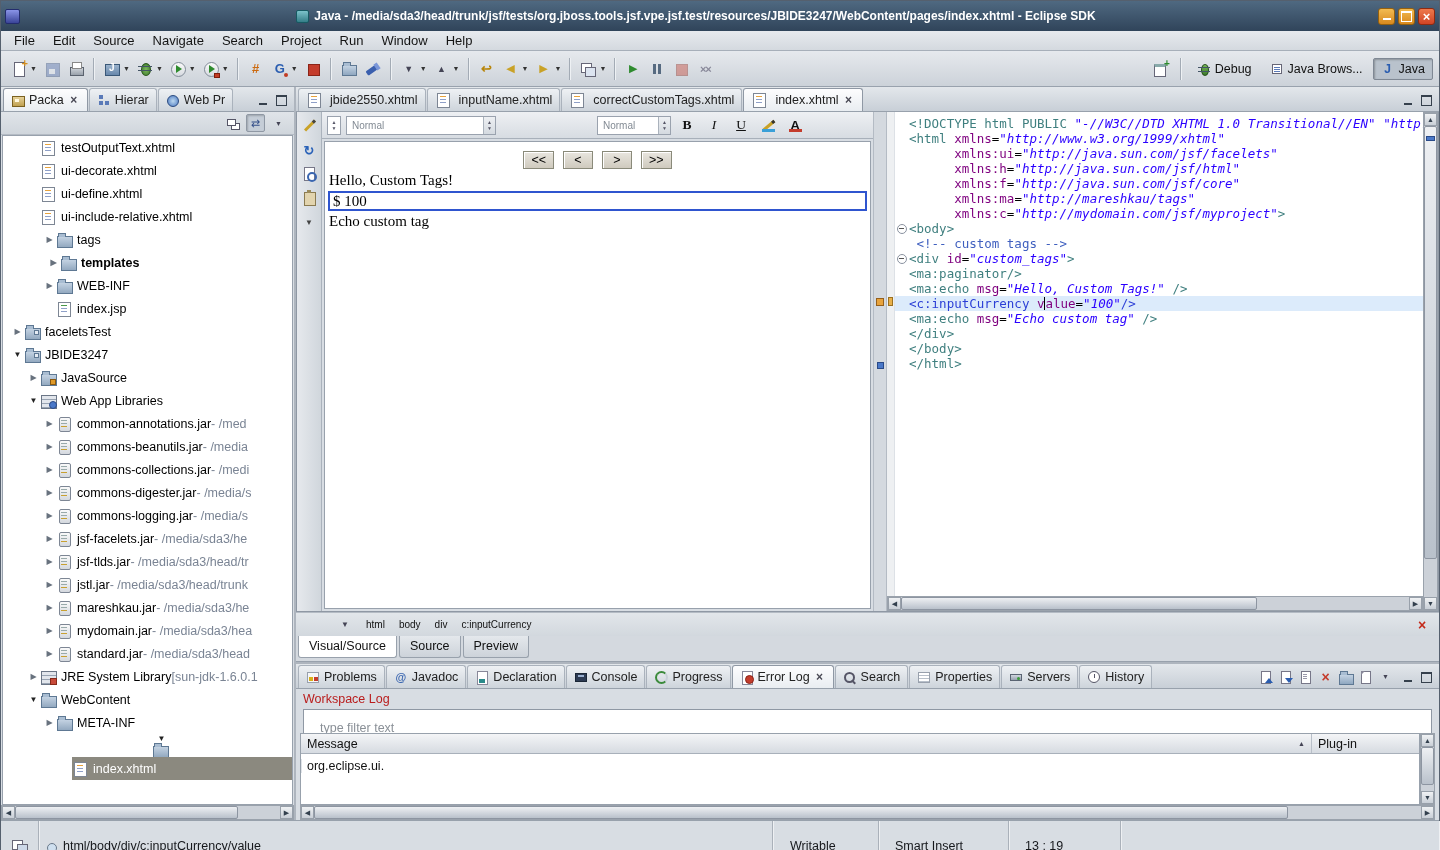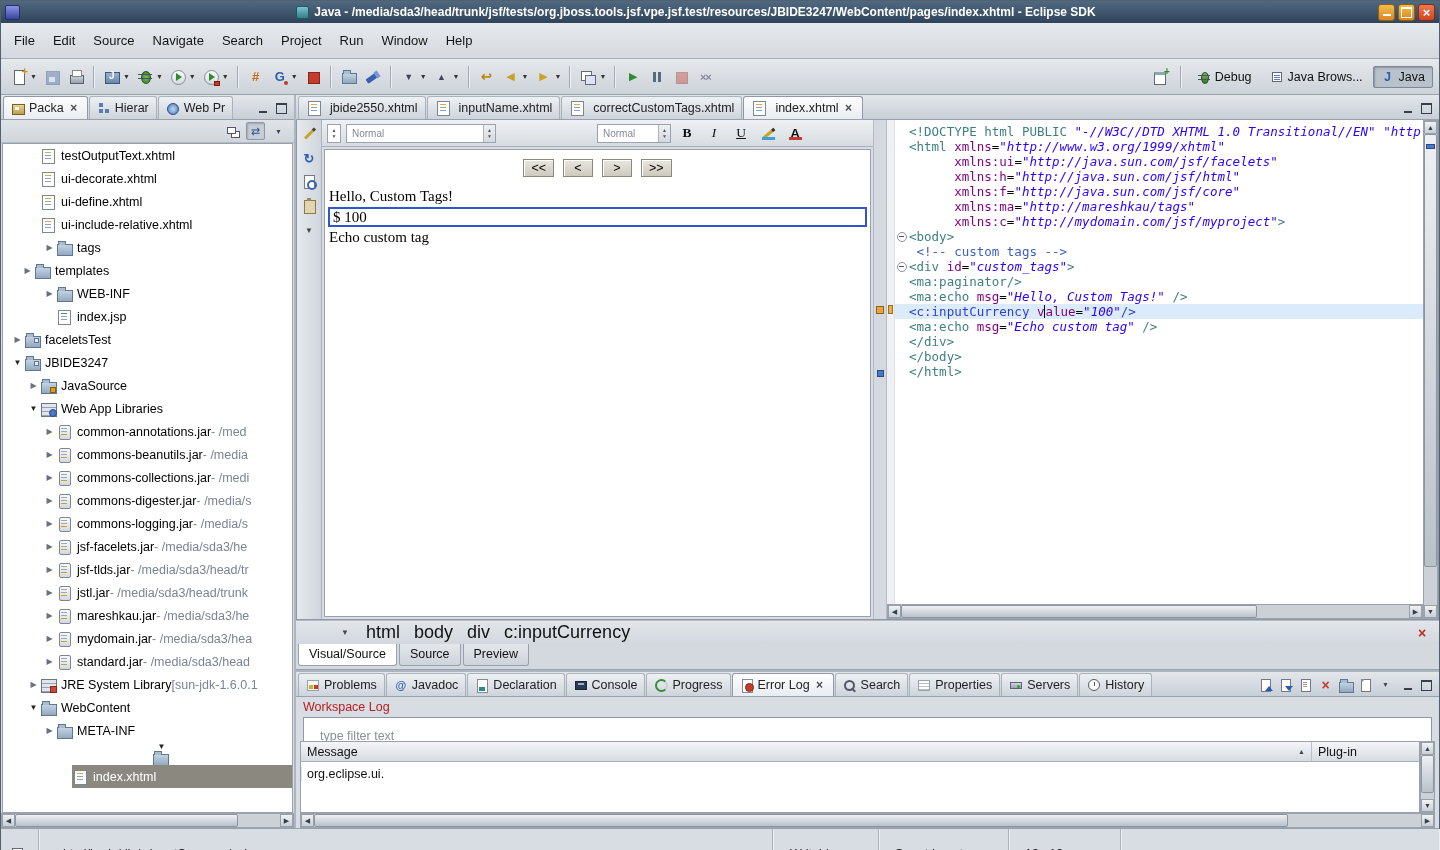--- a/index.html
+++ b/index.html
@@ -1,36 +1,36 @@
 <!DOCTYPE html>
 <html><head>
 <meta charset="utf-8">
 <style>
 *{margin:0;padding:0;box-sizing:border-box}
 html,body{width:1440px;height:850px;overflow:hidden}
 body{font-family:"Liberation Sans",sans-serif;font-size:13px;background:#d8dde3;color:#111}
 .window{width:1440px;height:850px;display:flex;flex-direction:column;border:1px solid #55606e;background:#d8dde3}
 
 
-.titlebar{height:22px;flex:none;background:linear-gradient(#4f6981,#30445a);display:flex;align-items:center;color:#fff}
+.titlebar{height:30px;flex:none;background:linear-gradient(#4f6981,#30445a);display:flex;align-items:center;color:#fff}
 .appic{width:15px;height:15px;margin-left:4px;border-radius:2px;background:linear-gradient(#8a94e8,#3a4498);border:1px solid #232c6e;flex:none}
 .tb-center{flex:1;display:flex;justify-content:center;align-items:center;gap:5px;overflow:hidden}
 .docic{width:13px;height:13px;border-radius:2px;background:linear-gradient(#7cc2ca,#357e88);border:1px solid #175a62;flex:none}
 .tb-title{font-weight:bold;font-size:12px;white-space:nowrap}
 .winbtns{display:flex;gap:3px;margin:0 4px 0 6px;flex:none}
 .tbn{width:17px;height:17px;border-radius:3px;display:flex;align-items:center;justify-content:center}
 .tbn-min{background:linear-gradient(#f2bb52,#d8891e);border:1px solid #95600e}
 .tbn-min::before{content:"";width:8px;height:2px;background:#fff;margin-top:6px}
 .tbn-max{background:linear-gradient(#f2bb52,#d8891e);border:1px solid #95600e}
 .tbn-max::before{content:"";width:9px;height:8px;border:1px solid #fff;border-top-width:2px}
 .tbn-close{background:linear-gradient(#ee7a4c,#cf4426);border:1px solid #8e2a10}
 .tbn-close::before{content:"×";font:bold 13px "Liberation Sans";color:#fff;line-height:1}
 
 
-.menubar{height:36px;flex:none;background:linear-gradient(#e7eaee,#d4d9df);border-bottom:1px solid #a7afb9;display:flex;align-items:center;padding-left:4px}
+.menubar{height:20px;flex:none;background:linear-gradient(#e7eaee,#d4d9df);border-bottom:1px solid #a7afb9;display:flex;align-items:center;padding-left:4px}
 .mi{padding:4px 9px;font-size:13px;color:#141414}
 
 
 .toolbar{height:36px;flex:none;background:linear-gradient(#e6e9ed,#ccd2d9);border-bottom:1px solid #99a2ad;display:flex;align-items:center;padding:0 6px}
 .tbtn{height:26px;min-width:24px;display:flex;align-items:center;justify-content:center;padding:0 2px;border:1px solid transparent;border-radius:2px}
 .tbtn.dis{opacity:.4}
 .tsep{width:2px;height:22px;margin:0 5px;border-left:1px solid #a3abb5;border-right:1px solid #eef1f4}
 .dd{font-size:7px;color:#333;margin-left:2px}
 .dd::before{content:"▼"}
 .ti{width:18px;height:18px;position:relative;display:flex;align-items:center;justify-content:center;flex:none}
@@ -153,21 +153,21 @@
 .fbtn{width:22px;height:20px;display:flex;align-items:center;justify-content:center;border:1px solid transparent;border-radius:2px;font-family:"Liberation Serif",serif;font-size:13.5px;color:#111}
 .fb-b{font-weight:bold}.fb-i{font-style:italic}.fb-u{text-decoration:underline}
 .fb-pen{position:relative}
 .fb-pen::before{content:"";position:absolute;left:4px;top:8px;width:11px;height:3px;background:#c9a227;transform:rotate(-40deg);border-right:3px solid #333}
 .fb-pen::after{content:"";position:absolute;left:4px;bottom:2px;width:13px;height:3px;background:#3aa0d8}
 .fb-a{position:relative;font-weight:bold;font-family:"Liberation Sans",sans-serif}
 .fb-a::after{content:"";position:absolute;left:4px;bottom:2px;width:13px;height:3px;background:#c43c2c}
 .vcontent{flex:1;min-height:0;margin:2px;border:1px solid #98a1ac;background:#fff;overflow:hidden;font-family:"Liberation Serif",serif;font-size:15px;color:#000}
 .paginator{display:flex;justify-content:center;gap:9px;margin-top:9px}
 .pgbtn{min-width:30px;padding:1px 7px;text-align:center;background:linear-gradient(#e9e6df,#cfcabe);border:1px solid #8a8a7a;box-shadow:inset 1px 1px 0 #fff;font-family:"Liberation Sans",sans-serif;font-size:12.5px;color:#000}
-.vtext{padding-left:4px;line-height:19px;margin-top:10px}
+.vtext{padding-left:4px;line-height:19px;margin-top:2px}
 .currencybox{margin:1px 3px;border:2px solid #2f55cf;height:20px;display:flex;align-items:center;padding-left:3px}
 
 .vsash{width:13px;flex:none;background:#d4d9df;border-right:1px solid #b4bbc4;position:relative}
 .vsash .mk-o{position:absolute;left:2px;top:186px;width:8px;height:8px;background:#e8a33c;border:1px solid #96601c}
 .vsash .mk-b{position:absolute;left:3px;top:250px;width:7px;height:7px;background:#4a78c8;border:1px solid #2a4a88}
 
 .srcpane{flex:1;min-width:0;display:flex;flex-direction:column}
 .srcmain{flex:1;min-height:0;display:flex;background:#fff}
 .srcruler{width:8px;flex:none;background:#eef0f2;border-right:1px solid #dde1e6;position:relative}
 .srcruler .mk-o{position:absolute;left:1px;top:185px;width:5px;height:9px;background:#e8b04a;border:1px solid #9a7020}
@@ -188,21 +188,21 @@
 .sbb{flex:none;width:13px;height:13px;background:linear-gradient(#f0f2f4,#c9cfd7);border:1px solid #98a0aa;display:flex;align-items:center;justify-content:center}
 .sbb::before{font-size:7px;color:#33404e}
 .sbb.l::before{content:"◀"}.sbb.r::before{content:"▶"}.sbb.u::before{content:"▲"}.sbb.d::before{content:"▼"}
 .sbtrack{flex:1;position:relative}
 .sbthumb{position:absolute;background:linear-gradient(#eef0f3,#b9c1cb);border:1px solid #8d95a1;border-radius:2px}
 .sb.h .sbthumb{top:0;bottom:0}
 .sb.v .sbthumb{left:0;right:0}
 .ovmark{position:absolute;left:2px;top:10px;width:9px;height:5px;background:#4a78c8;border:1px solid #2a4a88}
 
 
-.selbar{height:24px;flex:none;background:linear-gradient(#e2e6ea,#d2d8de);border-top:1px solid #b4bbc4;display:flex;align-items:center;padding-left:42px;gap:14px;font-size:18px}
+.selbar{height:24px;flex:none;background:linear-gradient(#e2e6ea,#d2d8de);border-top:1px solid #b4bbc4;display:flex;align-items:center;padding-left:42px;gap:14px;font-size:10px}
 .sbdrop{width:14px;height:14px;display:flex;align-items:center;justify-content:center}
 .sbdrop::before{content:"▼";font-size:8px;color:#445}
 .sbitem{color:#111}
 .sbx{margin-left:auto;margin-right:10px;width:14px;height:14px;display:flex;align-items:center;justify-content:center}
 .sbx::before{content:"×";font:bold 14px "Liberation Sans";color:#c42a1a}
 .pagetabs{height:26px;flex:none;background:#d4d9df;border-bottom:1px solid #98a1ac;display:flex;align-items:flex-start;padding-left:2px}
 .ptab{padding:3px 10px 4px;font-size:12.5px;border:1px solid #98a1ac;border-top:none;margin-right:2px;background:linear-gradient(#e4e8ec,#cdd3da);border-radius:0 0 3px 3px}
 .ptab.active{background:#fff}
 
 
@@ -456,21 +456,21 @@
             <div class="trow" style="padding-left: 24px;">
               <span class="arrow"></span>
               <span class="ic ic-xhtml"></span>
               <span class="tlabel">ui-include-relative.xhtml</span>
             </div>
             <div class="trow" style="padding-left: 40px;">
               <span class="arrow col"></span>
               <span class="ic ic-folder"></span>
               <span class="tlabel">tags</span>
             </div>
-            <div class="trow" style="padding-left: 18px;">
+            <div class="trow" style="padding-left: 44px; font-weight: bold;">
               <span class="arrow col"></span>
               <span class="ic ic-folder"></span>
               <span class="tlabel">templates</span>
             </div>
             <div class="trow" style="padding-left: 40px;">
               <span class="arrow col"></span>
               <span class="ic ic-folder"></span>
               <span class="tlabel">WEB-INF</span>
             </div>
             <div class="trow" style="padding-left: 40px;">

